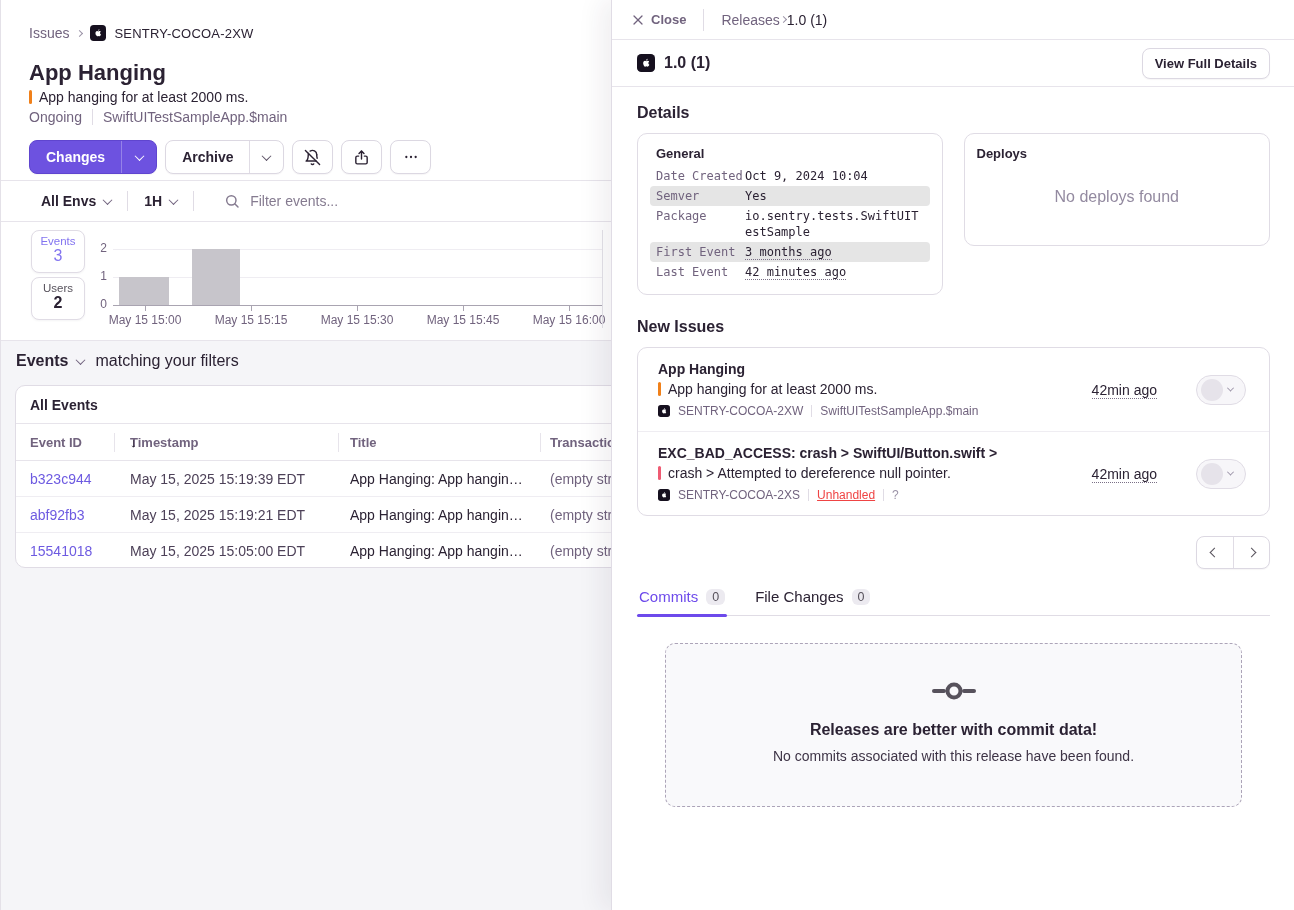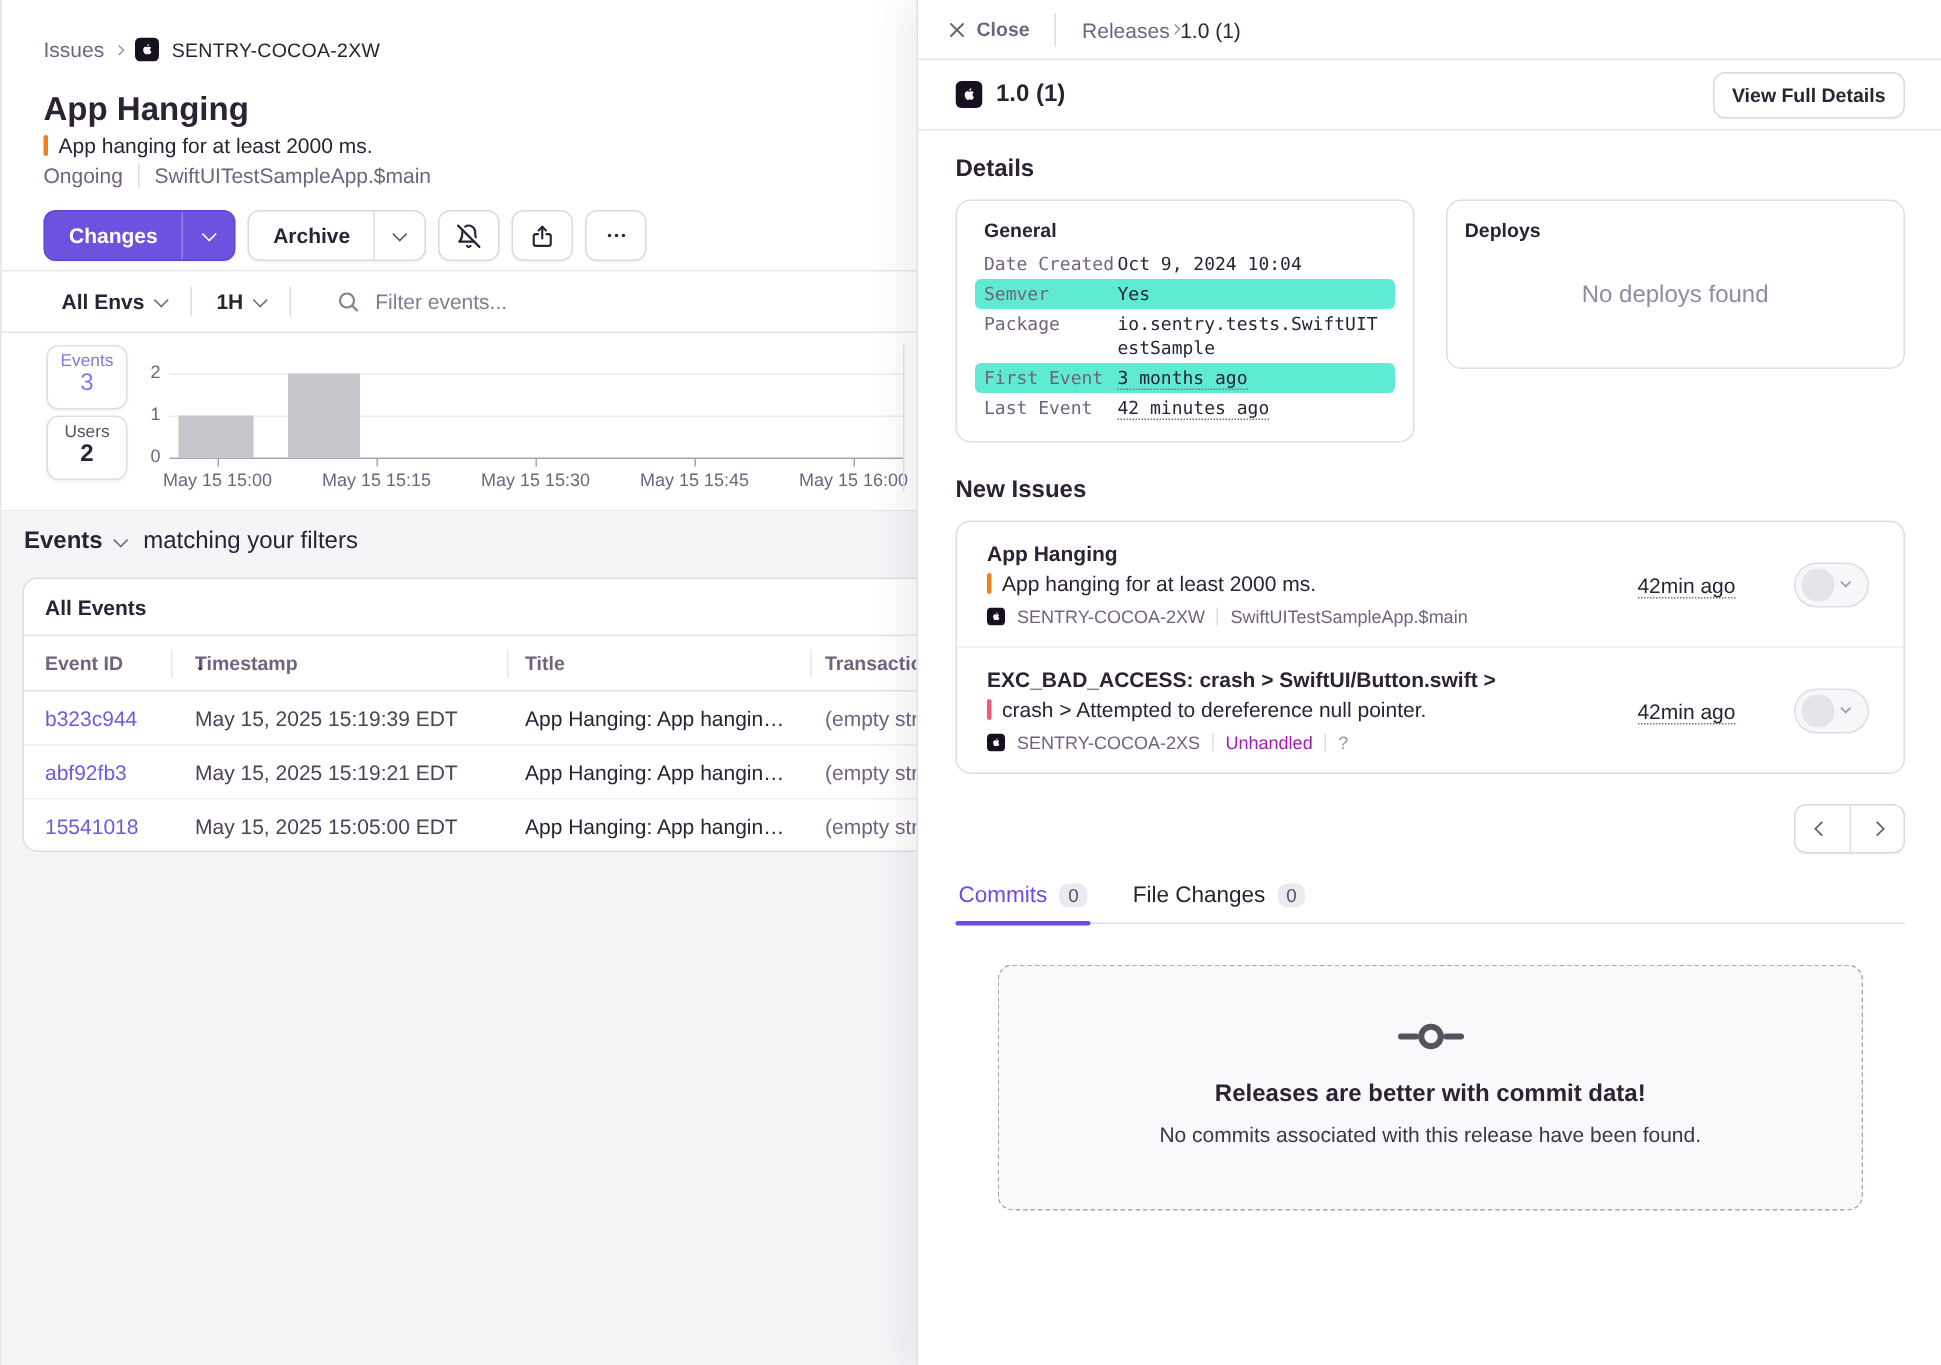--- a/index.html
+++ b/index.html
@@ -82,21 +82,21 @@
   .spacer { flex:1; }
   .btn-small { height:31px; padding:0 12px; font-size:13px; font-weight:700; }
   .d-content { padding:17px 24px 0 25px; }
   .h2 { font-size:16px; font-weight:700; color:#2b2233; }
   .cards { display:flex; gap:21px; margin-top:11px; }
   .card { border:1px solid #e0dce5; border-radius:10px; background:#fff; }
   .card h3 { font-size:13px; font-weight:700; color:#2b2233; }
   .general-card { width:306px; padding:12px; }
   .general-card h3 { margin:0 0 5px 6px; }
   .kv { display:flex; padding:2px 6px; border-radius:4px; font-family:"DejaVu Sans Mono","Liberation Mono",monospace; font-size:12px; line-height:16px; }
-  .kv.alt { background:#5eead4; }
+  .kv.alt { background:#e5e5e5; }
   .kv .k { width:89px; flex:none; color:#71637e; }
   .kv .v { color:#2b2233; }
   .kv .v.break { word-break:break-all; }
   .dotted { border-bottom:1px dotted #7a7086; }
   .kv .v.link { color:#6d5ae1; cursor:pointer; border-bottom:1px dotted #b9aff1; }
   .deploys-card { width:307px; height:113px; padding:12px; position:relative; }
   .deploys-empty { position:absolute; left:0; right:0; top:54px; text-align:center; font-size:16px; color:#938aa0; }
   .ni-heading { margin-top:23px; }
   .issues-card { margin-top:11px; border:1px solid #e0dce5; border-radius:10px; overflow:hidden; }
   .i-grid { display:grid; grid-template-columns:1fr 112px 96px; align-items:center; }
@@ -106,21 +106,21 @@
   .i-head .hc2 { justify-content:flex-end; padding-right:16px; }
   .i-head .hc3 { justify-content:center; }
   .i-head > div + div::before { content:""; position:absolute; left:0; top:50%; transform:translateY(-50%); width:1px; height:18px; background:#e0dce5; }
   .i-row { padding:13px 0 13px 0; }
   .i-row + .i-row { border-top:1px solid #efedf2; }
   .i-main { padding-left:20px; min-width:0; }
   .i-title { font-size:14px; font-weight:700; color:#2b2233; cursor:pointer; white-space:nowrap; }
   .i-msg { display:flex; align-items:center; gap:7px; font-size:14px; color:#2b2233; margin-top:4px; }
   .i-meta { display:flex; align-items:center; gap:8px; margin-top:7px; font-size:12px; color:#71637e; }
   .i-meta .vdiv { height:12px; }
-  .unhandled { color:#a21caf; font-weight:500; }
+  .unhandled { color:#ef4444; font-weight:500;text-decoration:underline; }
   .lastseen { justify-self:end; padding-right:16px; font-size:14px; color:#2b2233; }
   .assignee { justify-self:center; width:50px; height:30px; border:1px solid #e0dce5; border-radius:15px; background:#f7f6f9; display:flex; align-items:center; padding:0 7px 0 4px; gap:5px; cursor:pointer; }
   .assignee .av { width:22px; height:22px; border-radius:50%; background:#e6e3ea; }
   .assignee .chv { color:#9b93a7; }
   .pager { margin:20px 0 0 auto; width:74px; height:33px; display:flex; border:1px solid #dcd8e2; border-radius:8px; background:#fff; box-shadow:0 1px 1px rgba(43,34,51,.04); overflow:hidden; }
   .pager > div { flex:1; display:flex; align-items:center; justify-content:center; color:#57525c; cursor:pointer; }
   .pager > div + div { border-left:1px solid #e0dce5; }
   .tabs { margin-top:15px; display:flex; gap:26px; border-bottom:1px solid #e0dce5; }
   .tab { display:flex; align-items:center; gap:8px; padding:4px 2px 10px; font-size:15px; color:#2b2233; position:relative; cursor:pointer; }
   .tab .cnt { background:#eceaf0; color:#57525c; font-size:12.5px; border-radius:6px; padding:1px 6px; }

